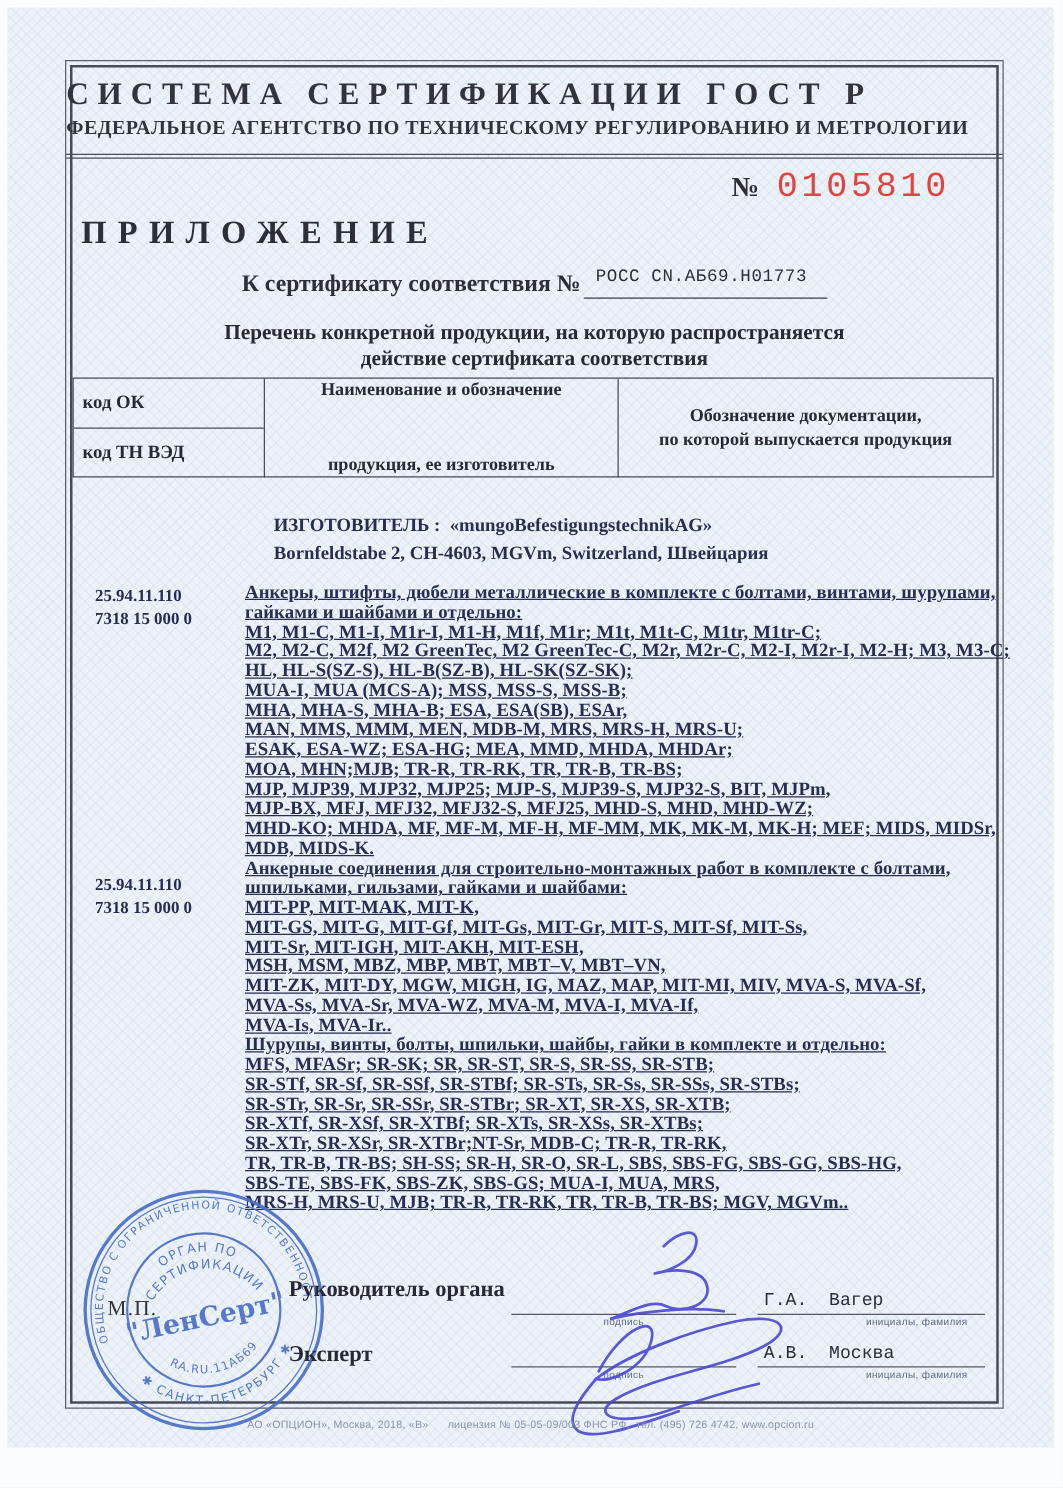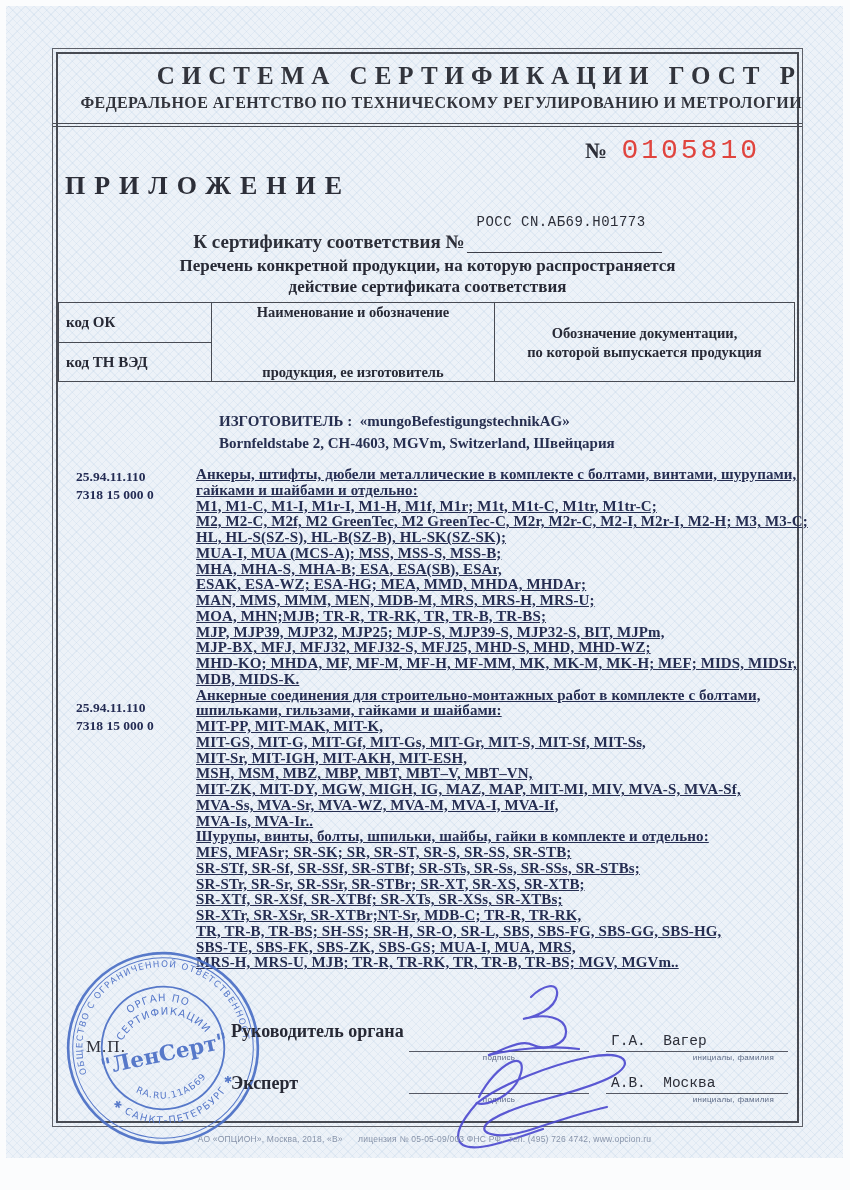--- a/index.html
+++ b/index.html
@@ -17,42 +17,42 @@
   }
   .frame{
     position:absolute;left:46px;top:42px;width:749px;height:1077px;
     border:1px solid #5d6068;
   }
   .frame::before{
     content:"";position:absolute;inset:3px;border:2px solid #484b53;pointer-events:none;
   }
   .hdr{
     position:absolute;left:0;top:0;width:100%;height:78px;
-    border-bottom:4px double #484b53;text-align:right;box-sizing:border-box;padding-top:13px;
+    border-bottom:4px double #484b53;text-align:left;box-sizing:border-box;padding-top:13px;
     color:#32343c;
   }
   .hdr .l1{font-size:25px;font-weight:bold;letter-spacing:7px;}
   .hdr .l2{font-size:16px;font-weight:bold;letter-spacing:.4px;margin-top:4px;}
   .formnum{position:absolute;top:86px;right:42px;white-space:nowrap;}
   .formnum .pfx{font-size:22px;font-weight:bold;color:#2c2e38;margin-right:14px;}
   .formnum .val{
     font-family:"Liberation Mono","DejaVu Sans Mono",monospace;
     font-size:28px;color:#e0443e;letter-spacing:3px;
   }
   .title{
     position:absolute;top:122px;left:12px;width:100%;text-align:left;
     font-size:26px;font-weight:bold;letter-spacing:9px;color:#2c2e38;
   }
   .certrow{
     position:absolute;top:168px;left:0;width:100%;
     display:flex;justify-content:center;align-items:flex-end;
   }
   .certrow .lbl{font-size:19px;font-weight:bold;color:#2c2e38;}
   .certrow .valbox{
-    border-bottom:1px solid #3c3e48;padding:0 16px 17px 10px;margin-left:2px;
+    border-bottom:1px solid #3c3e48;padding:0 16px 3px 10px;margin-left:2px;
   }
   .certrow .val{
     display:inline-block;transform:translateY(-5px);
     font-family:"Liberation Mono","DejaVu Sans Mono",monospace;
     font-size:14px;color:#2c2e38;letter-spacing:.5px;
   }
   .subtitle{
     position:absolute;top:206px;left:0;width:100%;text-align:center;
     font-size:17px;font-weight:bold;color:#272935;line-height:21px;
   }
@@ -166,22 +166,22 @@
 
     <div class="prodcol">
       <div>
           <div>Анкеры,  штифты,  дюбели металлические в комплекте с болтами, винтами, шурупами,</div>
           <div>гайками и шайбами и отдельно:</div>
           <div>M1, M1-C, M1-I, M1r-I, M1-H, M1f, M1r; M1t, M1t-C, M1tr, M1tr-C;</div>
           <div>M2, M2-C, M2f, M2 GreenTec, M2 GreenTec-C, M2r, M2r-C, M2-I, M2r-I, M2-H; M3, M3-C;</div>
           <div>HL, HL-S(SZ-S), HL-B(SZ-B), HL-SK(SZ-SK);</div>
           <div>MUA-I, MUA (MCS-A); MSS, MSS-S, MSS-B;</div>
           <div>MHA, MHA-S, MHA-B;  ESA, ESA(SB), ESAr,</div>
+          <div>MAN, MMS, MMM, MEN, MDB-M, MRS, MRS-H, MRS-U;</div>
           <div>ESAK, ESA-WZ; ESA-HG; MEA, MMD, MHDA, MHDAr;</div>
-          <div>MAN, MMS, MMM, MEN, MDB-M, MRS, MRS-H, MRS-U;</div>
           <div>MOA, MHN;MJB; TR-R, TR-RK, TR, TR-B, TR-BS;</div>
           <div>MJP, MJP39, MJP32, MJP25;  MJP-S, MJP39-S, MJP32-S, BIT, MJPm,</div>
           <div> MJP-BX, MFJ, MFJ32, MFJ32-S, MFJ25, MHD-S, MHD, MHD-WZ;</div>
           <div>MHD-KO; MHDA,  MF, MF-M, MF-H, MF-MM, MK, MK-M, MK-H; MEF; MIDS, MIDSr,</div>
           <div>MDB, MIDS-K.</div>
         </div>
       <div>
           <div>Анкерные соединения для строительно-монтажных работ в комплекте с болтами,</div>
           <div>шпильками, гильзами,  гайками и  шайбами:</div>
           <div>MIT-PP, MIT-MAK, MIT-K,</div>

